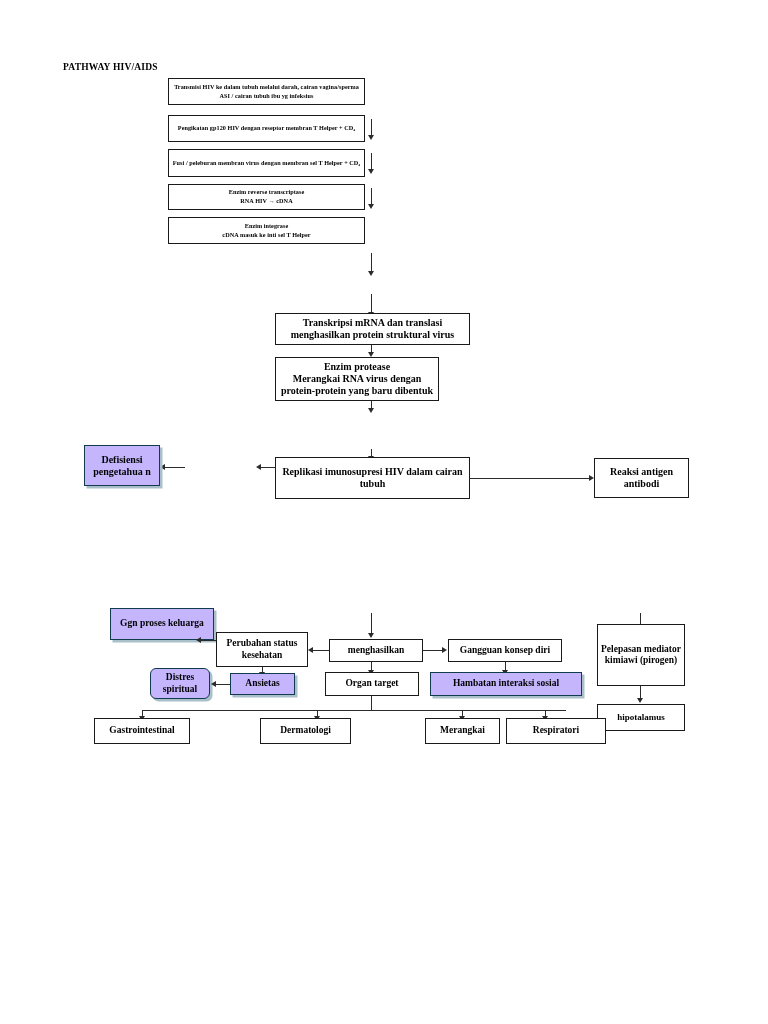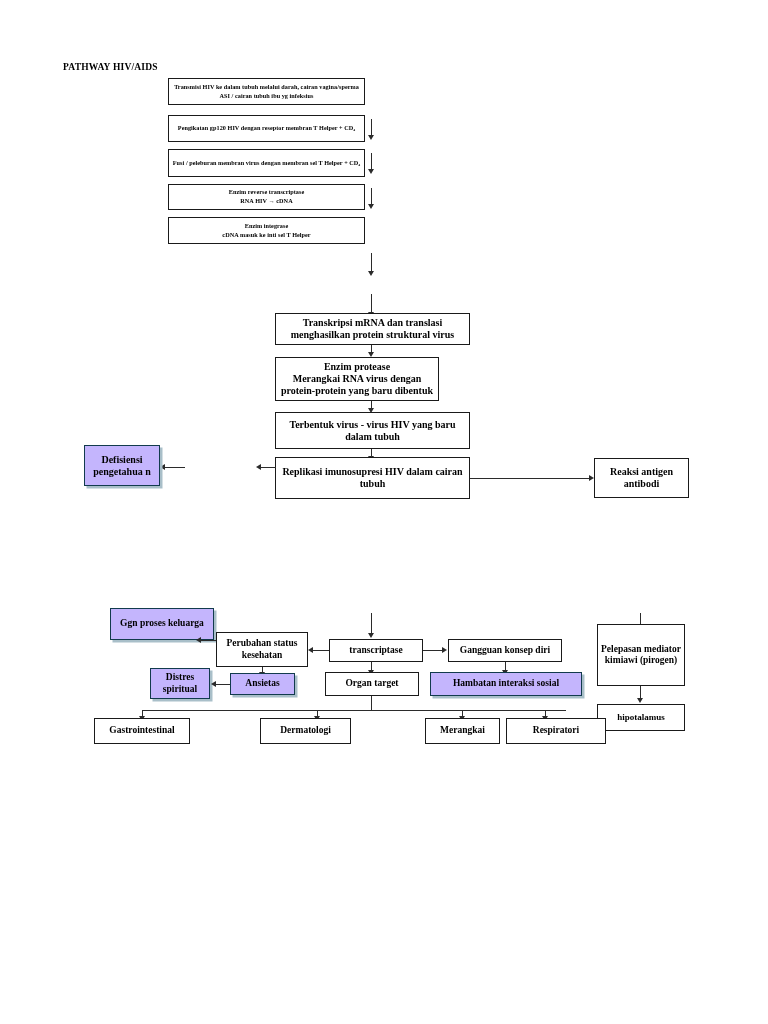--- a/index.html
+++ b/index.html
@@ -150,23 +150,20 @@
   <div class="arrow-down" style="left:368px; top:352px;"></div>
 
   <div class="node mid" style="left:275px; top:357px; width:164px; height:44px; flex-direction:column; justify-content:center;align-items:flex-end;">
     <span class="b">Enzim protease</span>
     <span>Merangkai RNA virus dengan protein-protein yang baru dibentuk</span>
   </div>
 
   <div class="vline" style="left:371px; top:401px; height:10px;"></div>
   <div class="arrow-down" style="left:368px; top:408px;"></div>
 
-  <div class="node mid" style="left:275px; top:412px; width:195px; height:37px;">
-    <span>Terbentuk virus - virus HIV yang baru dalam tubuh</span>
-  </div>
 
   <div class="vline" style="left:371px; top:449px; height:10px;"></div>
   <div class="arrow-down" style="left:368px; top:456px;"></div>
 
   <div class="node mid" style="left:275px; top:457px; width:195px; height:42px;">
     <span>Replikasi imunosupresi HIV dalam cairan tubuh</span>
   </div>
 
   <div class="hline" style="left:259px; top:467px; width:17px;"></div>
   <div class="arrow-left" style="left:256px; top:464px;"></div>
@@ -194,21 +191,21 @@
 
   <div class="node hl sm" style="left:110px; top:608px; width:104px; height:32px;">
     <span>Ggn proses keluarga</span>
   </div>
 
   <div class="node sm" style="left:216px; top:632px; width:92px; height:35px;">
     <span>Perubahan status kesehatan</span>
   </div>
 
   <div class="node sm" style="left:329px; top:639px; width:94px; height:23px;">
-    <span>transcriptase</span>
+    <span>menghasilkan</span>
   </div>
 
   <div class="node sm" style="left:448px; top:639px; width:114px; height:23px;">
     <span>Gangguan konsep diri</span>
   </div>
 
   <div class="node sm" style="left:597px; top:624px; width:88px; height:62px;">
     <span>Pelepasan mediator kimiawi (pirogen)</span>
   </div>
 
@@ -226,21 +223,21 @@
 
   <div class="vline" style="left:371px; top:662px; height:11px;"></div>
   <div class="arrow-down" style="left:368px; top:670px;"></div>
 
   <div class="vline" style="left:505px; top:662px; height:11px;"></div>
   <div class="arrow-down" style="left:502px; top:670px;"></div>
 
   <div class="vline" style="left:640px; top:686px; height:14px;"></div>
   <div class="arrow-down" style="left:637px; top:698px;"></div>
 
-  <div class="node hl sm" style="left:150px; top:668px; width:60px; height:31px;">
+  <div class="node hl sm" style="left:150px; top:668px; width:60px; height:31px;border-radius:6px;">
     <span>Distres spiritual</span>
   </div>
 
   <div class="node hl sm" style="left:230px; top:673px; width:65px; height:22px;">
     <span>Ansietas</span>
   </div>
 
   <div class="node sm" style="left:325px; top:672px; width:94px; height:24px;">
     <span>Organ target</span>
   </div>

